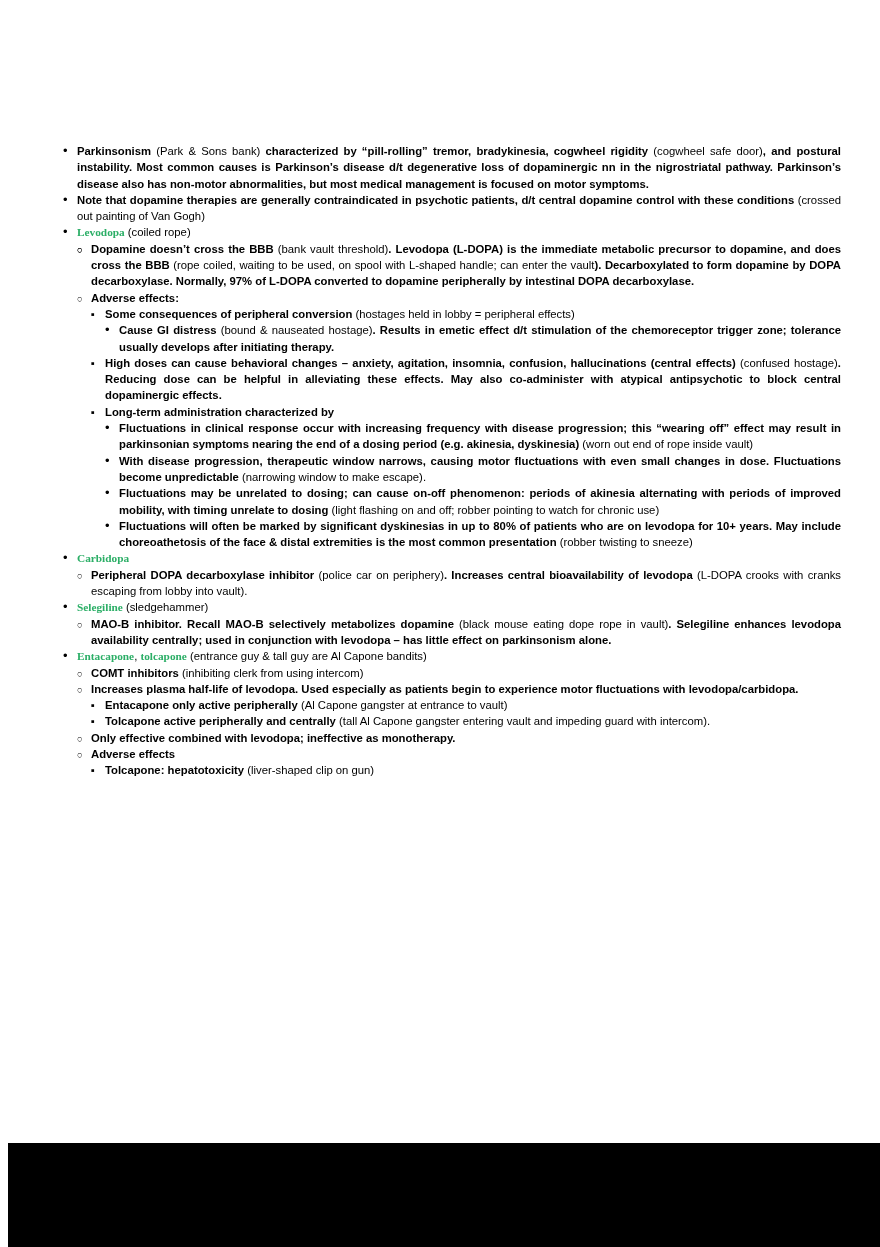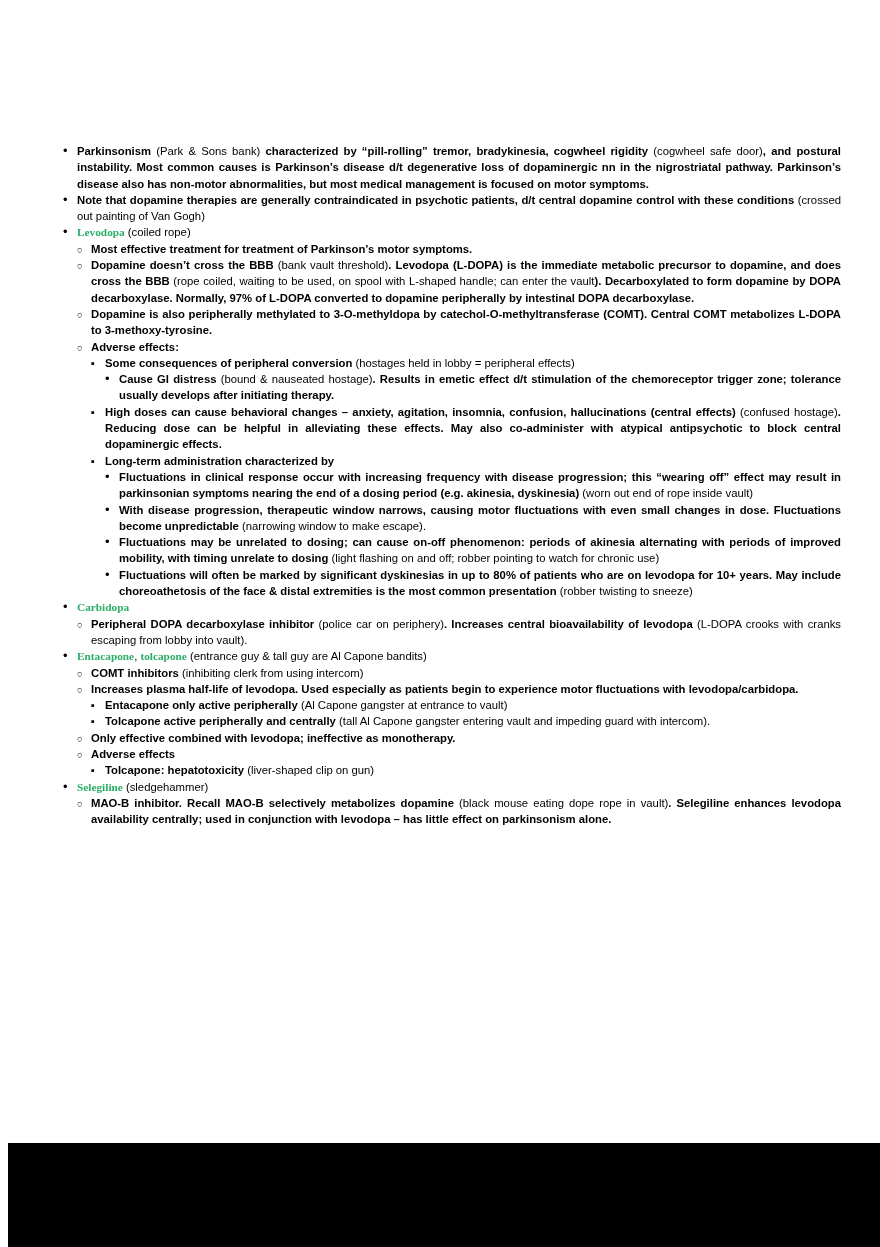--- a/index.html
+++ b/index.html
@@ -74,49 +74,48 @@
 </style>
 </head>
 <body>
 
 <div class="page">
   <div class="content" id="outline-root">
       <ul class="lvl lvl1">
         <li class="item"><span class="bullet"></span><span class="txt b">Parkinsonism </span><span class="txt n">(Park &amp; Sons bank) </span><span class="txt b">characterized by “pill-rolling” tremor, bradykinesia, cogwheel rigidity </span><span class="txt n">(cogwheel safe door)</span><span class="txt b">, and postural instability. Most common causes is Parkinson’s disease d/t degenerative loss of dopaminergic nn in the nigrostriatal pathway. Parkinson’s disease also has non-motor abnormalities, but most medical management is focused on motor symptoms.</span></li>
         <li class="item"><span class="bullet"></span><span class="txt b">Note that dopamine therapies are generally contraindicated in psychotic patients, d/t central dopamine control with these conditions </span><span class="txt n">(crossed out painting of Van Gogh)</span></li>
         <li class="item"><span class="bullet"></span><span class="txt b green">Levodopa</span><span class="txt n"> (coiled rope)</span><ul class="lvl lvl2">
-            <li class="item"><span class="bullet"></span><span class="txt b">Most effective treatment for treatment of Parkinson’s motor symptoms.</span></li>
+            <li class="item"><span class="bullet"></span></li>
             <li class="item"><span class="bullet"></span><span class="txt b">Dopamine doesn’t cross the BBB </span><span class="txt n">(bank vault threshold)</span><span class="txt b">. Levodopa (L-DOPA) is the immediate metabolic precursor to dopamine, and does cross the BBB </span><span class="txt n">(rope coiled, waiting to be used, on spool with L-shaped handle; can enter the vault</span><span class="txt b">). Decarboxylated to form dopamine by DOPA decarboxylase. Normally, 97% of L-DOPA converted to dopamine peripherally by intestinal DOPA decarboxylase.</span></li>
-            <li class="item"><span class="bullet"></span><span class="txt b">Dopamine is also peripherally methylated to 3-O-methyldopa by catechol-O-methyltransferase (COMT). Central COMT metabolizes L-DOPA to 3-methoxy-tyrosine.</span></li>
             <li class="item"><span class="bullet"></span><span class="txt b">Adverse effects:</span><ul class="lvl lvl3">
                 <li class="item"><span class="bullet"></span><span class="txt b">Some consequences of peripheral conversion </span><span class="txt n">(hostages held in lobby = peripheral effects)</span><ul class="lvl lvl4">
                     <li class="item"><span class="bullet"></span><span class="txt b">Cause GI distress </span><span class="txt n">(bound &amp; nauseated hostage)</span><span class="txt b">. Results in emetic effect d/t stimulation of the chemoreceptor trigger zone; tolerance usually develops after initiating therapy.</span></li>
                   </ul></li>
                 <li class="item"><span class="bullet"></span><span class="txt b">High doses can cause behavioral changes – anxiety, agitation, insomnia, confusion, hallucinations (central effects) </span><span class="txt n">(confused hostage)</span><span class="txt b">. Reducing dose can be helpful in alleviating these effects. May also co-administer with atypical antipsychotic to block central dopaminergic effects.</span></li>
                 <li class="item"><span class="bullet"></span><span class="txt b">Long-term administration characterized by</span><ul class="lvl lvl4">
                     <li class="item"><span class="bullet"></span><span class="txt b">Fluctuations in clinical response occur with increasing frequency with disease progression; this “wearing off” effect may result in parkinsonian symptoms nearing the end of a dosing period (e.g. akinesia, dyskinesia) </span><span class="txt n">(worn out end of rope inside vault)</span></li>
                     <li class="item"><span class="bullet"></span><span class="txt b">With disease progression, therapeutic window narrows, causing motor fluctuations with even small changes in dose. Fluctuations become unpredictable </span><span class="txt n">(narrowing window to make escape).</span></li>
                     <li class="item"><span class="bullet"></span><span class="txt b">Fluctuations may be unrelated to dosing; can cause on-off phenomenon: periods of akinesia alternating with periods of improved mobility, with timing unrelate to dosing </span><span class="txt n">(light flashing on and off; robber pointing to watch for chronic use)</span></li>
                     <li class="item"><span class="bullet"></span><span class="txt b">Fluctuations will often be marked by significant dyskinesias in up to 80% of patients who are on levodopa for 10+ years. May include choreoathetosis of the face &amp; distal extremities is the most common presentation </span><span class="txt n">(robber twisting to sneeze)</span></li>
                   </ul></li>
               </ul></li>
           </ul></li>
         <li class="item"><span class="bullet"></span><span class="txt b green">Carbidopa</span><ul class="lvl lvl2">
             <li class="item"><span class="bullet"></span><span class="txt b">Peripheral DOPA decarboxylase inhibitor </span><span class="txt n">(police car on periphery)</span><span class="txt b">. Increases central bioavailability of levodopa </span><span class="txt n">(L-DOPA crooks with cranks escaping from lobby into vault).</span></li>
           </ul></li>
+        <li class="item"><span class="bullet"></span><span class="txt b green">Selegiline</span><span class="txt n"> (sledgehammer)</span><ul class="lvl lvl2">
+            <li class="item"><span class="bullet"></span><span class="txt b">MAO-B inhibitor. Recall MAO-B selectively metabolizes dopamine </span><span class="txt n">(black mouse eating dope rope in vault)</span><span class="txt b">. Selegiline enhances levodopa availability centrally; used in conjunction with levodopa – has little effect on parkinsonism alone.</span></li>
+          </ul></li>
         <li class="item"><span class="bullet"></span><span class="txt b green">Entacapone</span><span class="txt n">, </span><span class="txt b green">tolcapone</span><span class="txt n"> (entrance guy &amp; tall guy are Al Capone bandits)</span><ul class="lvl lvl2">
             <li class="item"><span class="bullet"></span><span class="txt b">COMT inhibitors </span><span class="txt n">(inhibiting clerk from using intercom)</span></li>
             <li class="item"><span class="bullet"></span><span class="txt b">Increases plasma half-life of levodopa. Used especially as patients begin to experience motor fluctuations with levodopa/carbidopa.</span><ul class="lvl lvl3">
                 <li class="item"><span class="bullet"></span><span class="txt b">Entacapone only active peripherally </span><span class="txt n">(Al Capone gangster at entrance to vault)</span></li>
                 <li class="item"><span class="bullet"></span><span class="txt b">Tolcapone active peripherally and centrally </span><span class="txt n">(tall Al Capone gangster entering vault and impeding guard with intercom).</span></li>
               </ul></li>
             <li class="item"><span class="bullet"></span><span class="txt b">Only effective combined with levodopa; ineffective as monotherapy.</span></li>
             <li class="item"><span class="bullet"></span><span class="txt b">Adverse effects</span><ul class="lvl lvl3">
                 <li class="item"><span class="bullet"></span><span class="txt b">Tolcapone: hepatotoxicity </span><span class="txt n">(liver-shaped clip on gun)</span></li>
               </ul></li>
           </ul></li>
-        <li class="item"><span class="bullet"></span><span class="txt b green">Selegiline</span><span class="txt n"> (sledgehammer)</span><ul class="lvl lvl2">
-            <li class="item"><span class="bullet"></span><span class="txt b">MAO-B inhibitor. Recall MAO-B selectively metabolizes dopamine </span><span class="txt n">(black mouse eating dope rope in vault)</span><span class="txt b">. Selegiline enhances levodopa availability centrally; used in conjunction with levodopa – has little effect on parkinsonism alone.</span></li>
-          </ul></li>
       </ul>
     </div>
   <div class="bottom-bar"></div>
 </div>
 
 </body></html>

